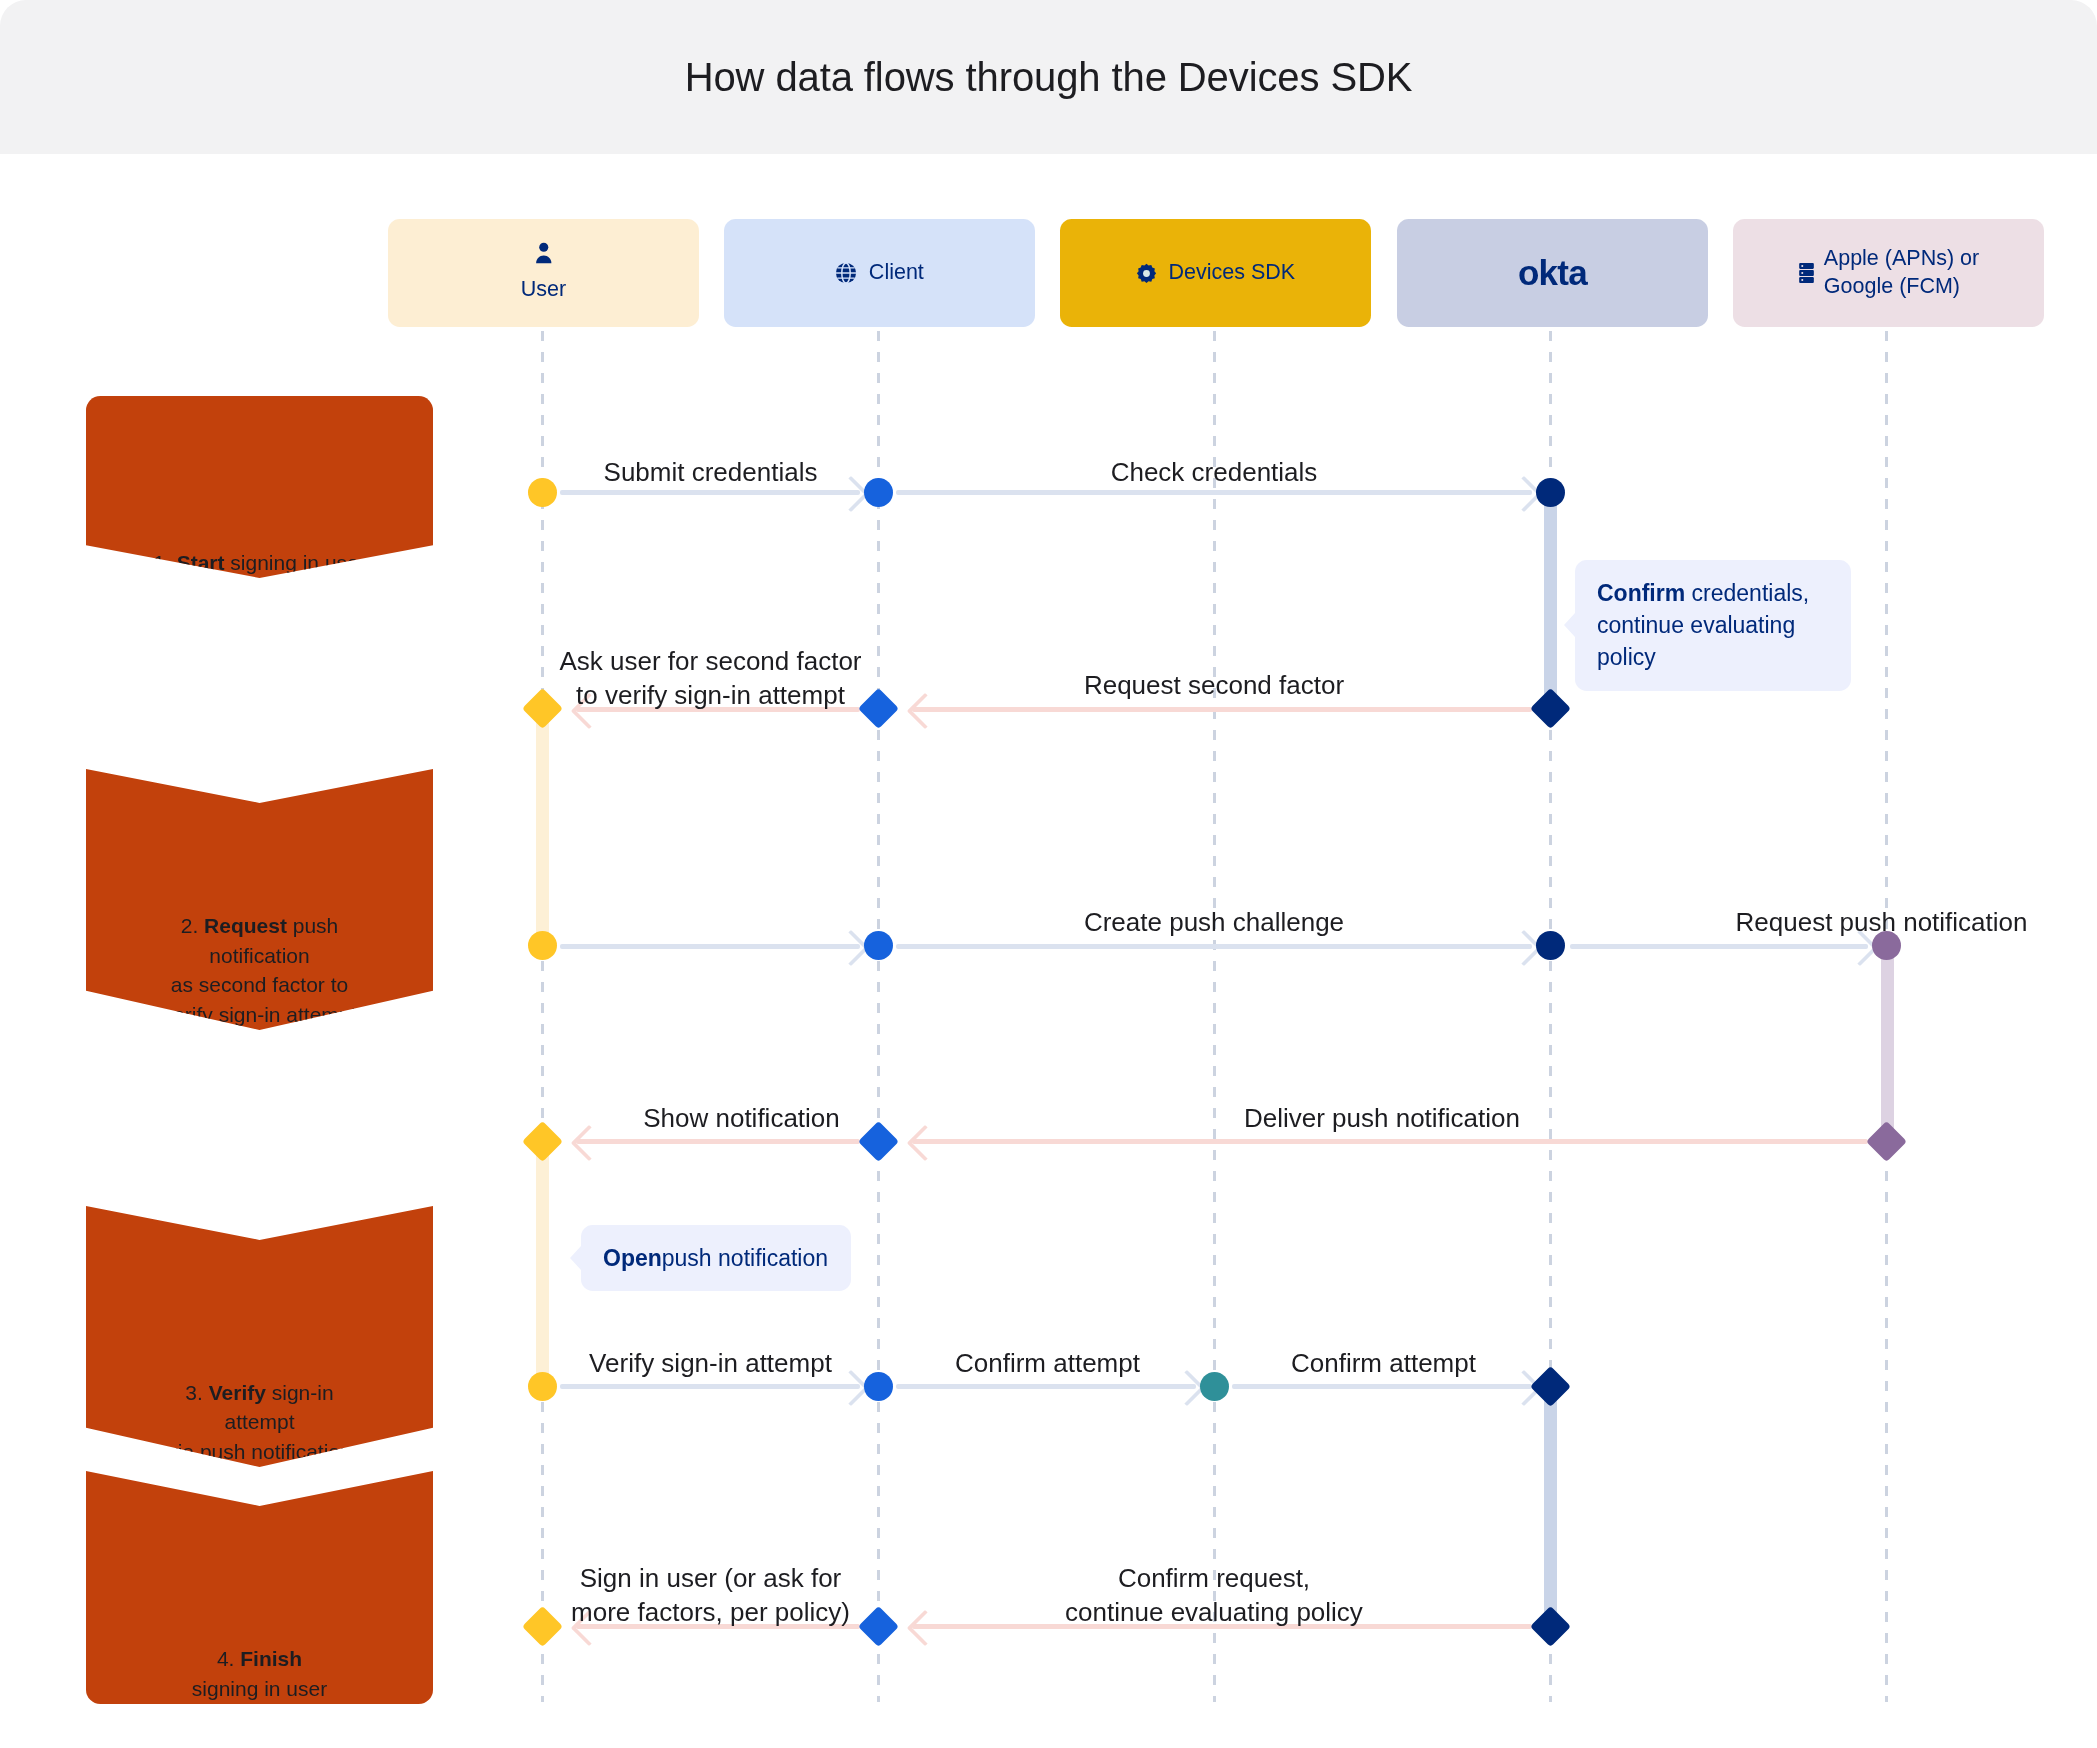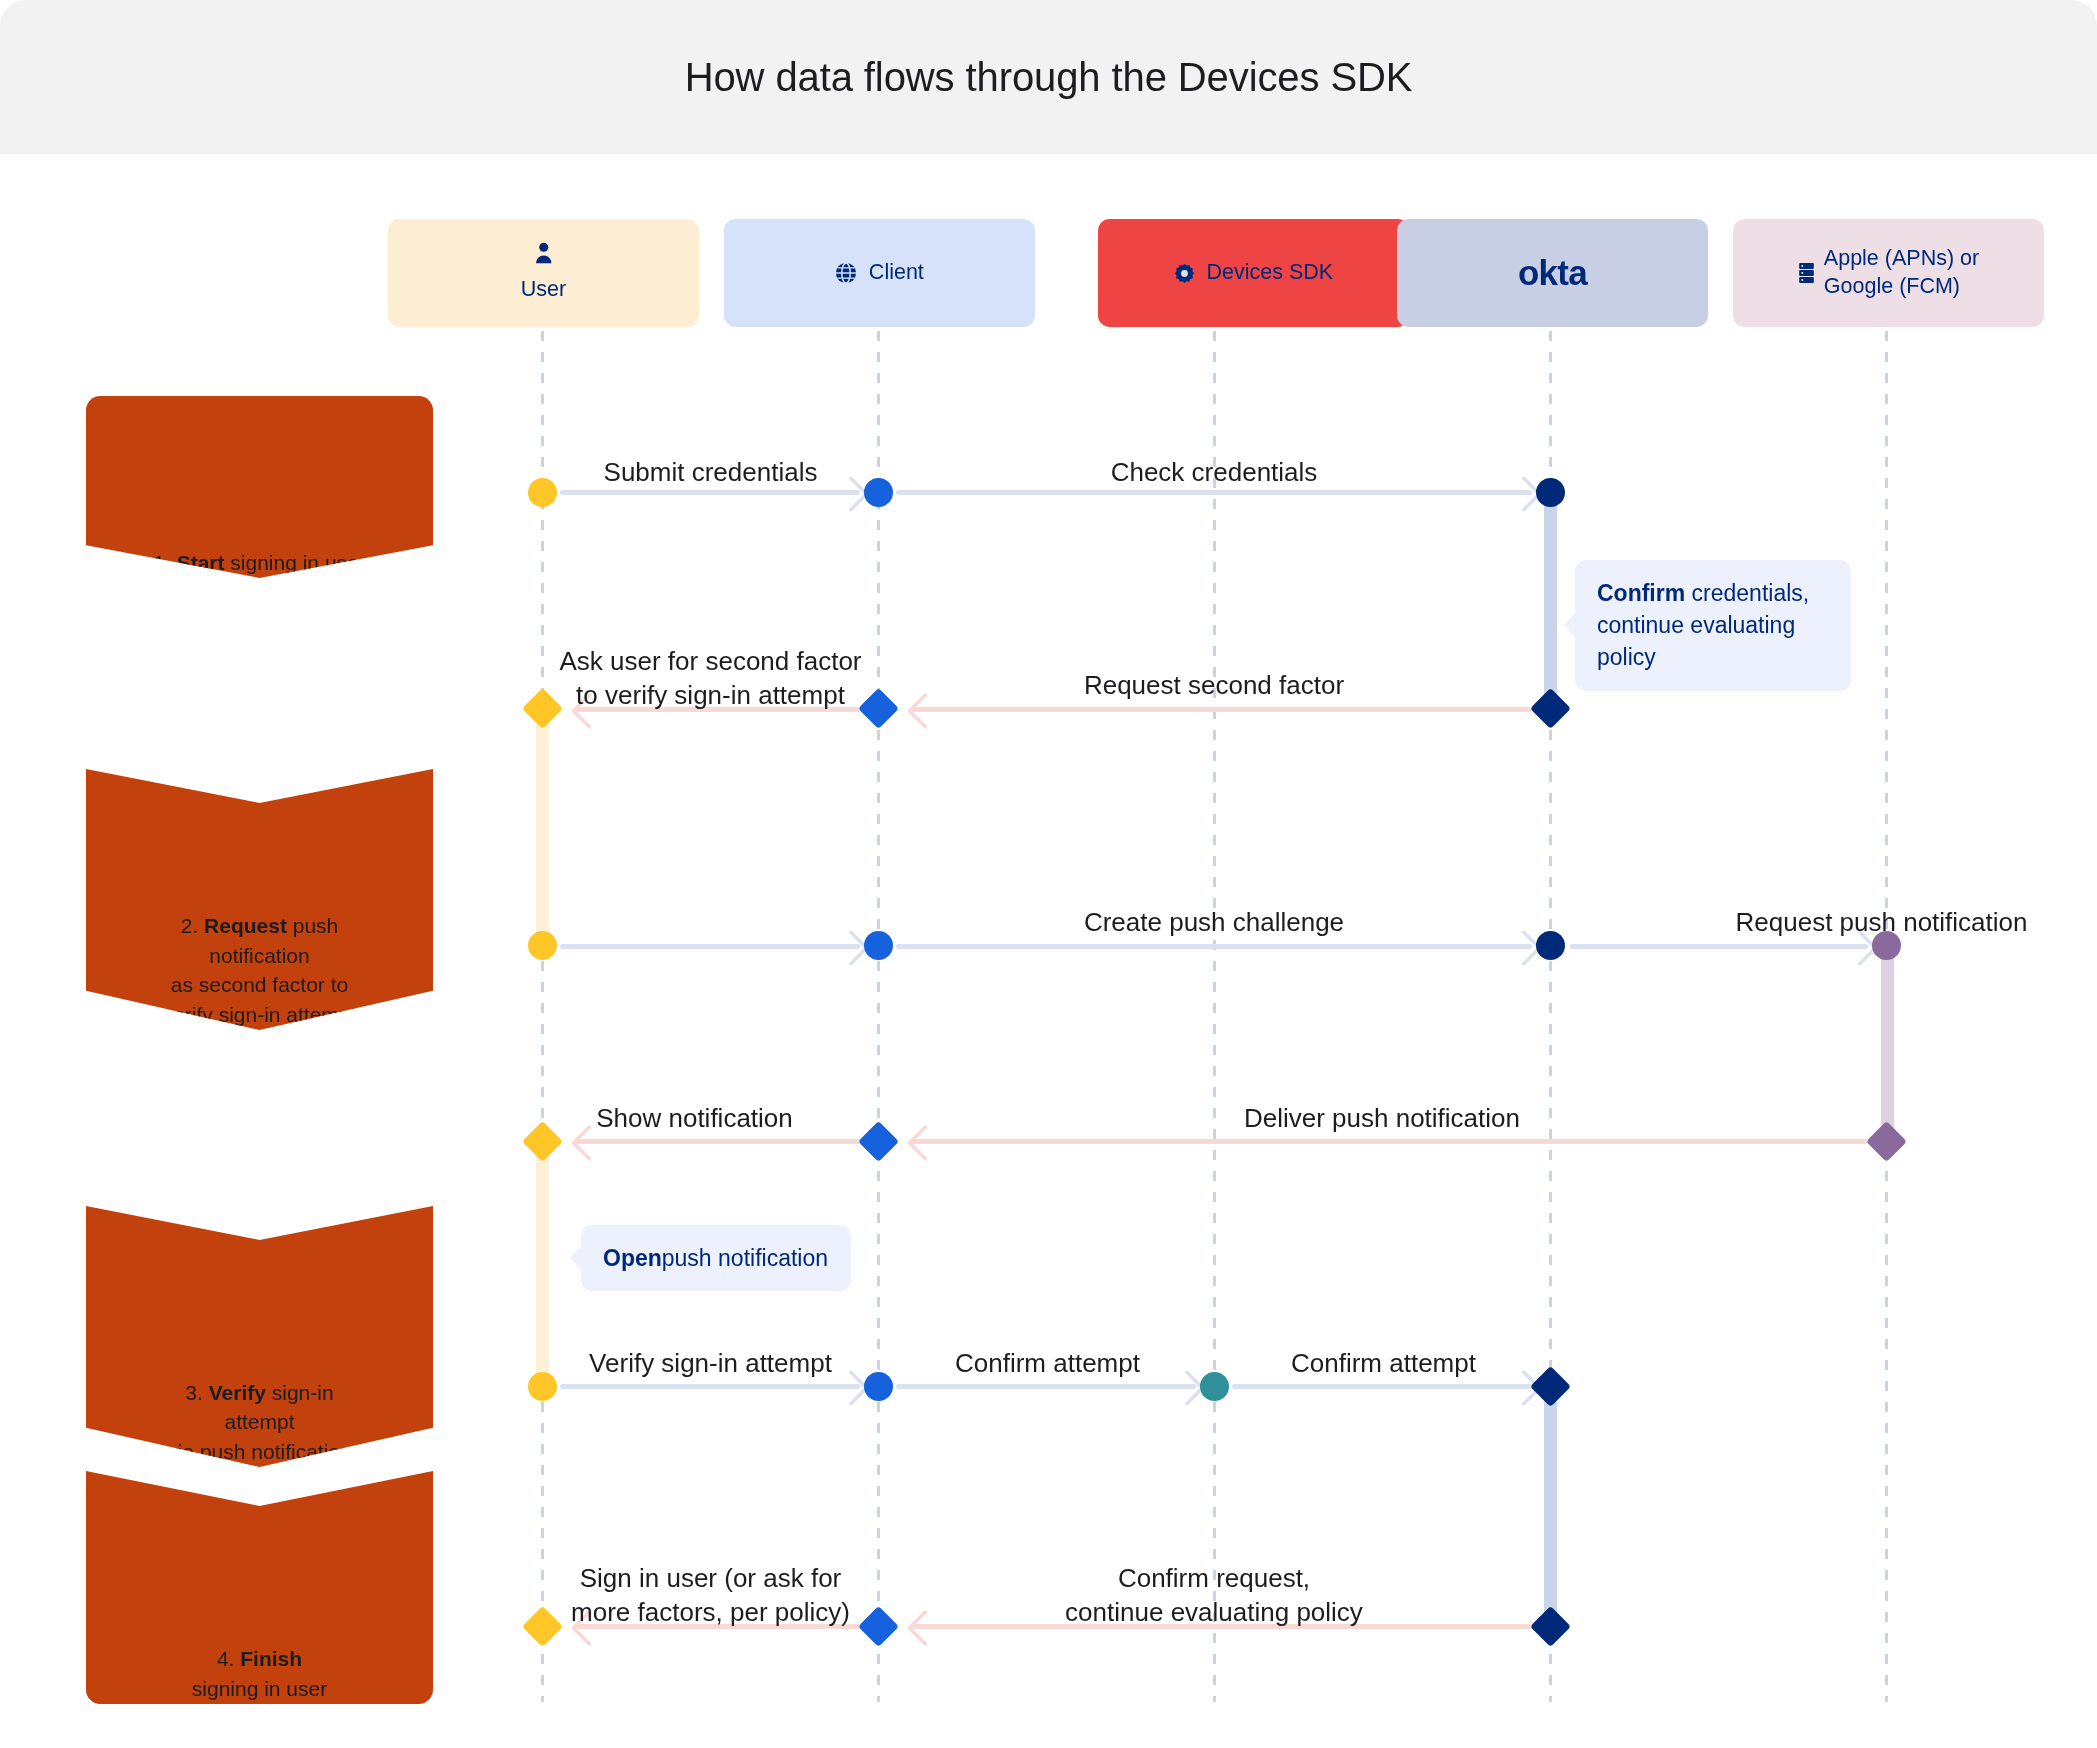--- a/index.html
+++ b/index.html
@@ -232,21 +232,21 @@
           <circle cx="12" cy="12" r="11" fill="#00297a"></circle>
           <ellipse cx="12" cy="12" rx="4.6" ry="11" fill="none" stroke="#d5e2f9" stroke-width="1.6"></ellipse>
           <line x1="1" y1="12" x2="23" y2="12" stroke="#d5e2f9" stroke-width="1.6"></line>
           <line x1="2.6" y1="6.4" x2="21.4" y2="6.4" stroke="#d5e2f9" stroke-width="1.4"></line>
           <line x1="2.6" y1="17.6" x2="21.4" y2="17.6" stroke="#d5e2f9" stroke-width="1.4"></line>
         </svg>
     </span>
     <span class="actor-label">Client</span>
   </div>
 
-  <div class="actor-box" style="left:1060px; width:311px; background:#ef4444;margin-left:38px;">
+  <div class="actor-box" style="left:1060px; width:311px; background:#eab308;">
     <span class="actor-icon">
       <svg width="21" height="21" viewBox="0 0 24 24">
           <path fill="#00297a" d="M12 0.8l2.4 2.0 3.1-.55 1.1 2.95 2.95 1.1-.55 3.1 2.0 2.4-2.0 2.4.55 3.1-2.95 1.1-1.1 2.95-3.1-.55-2.4 2.0-2.4-2.0-3.1.55-1.1-2.95-2.95-1.1.55-3.1-2.0-2.4 2.0-2.4-.55-3.1 2.95-1.1 1.1-2.95 3.1.55z"></path>
           <circle cx="12" cy="12" r="3.9" fill="#d8e9e8"></circle>
         </svg>
     </span>
     <span class="actor-label">Devices SDK</span>
   </div>
 
   <div class="actor-box" style="left:1397px; width:311px; background:#c8cee3;">
@@ -318,21 +318,21 @@
   <div class="arrowhead right" style="left:1847px; top:935px;"></div>
   <div class="msg-label" style="left:1550px; top:905px; width:672px; text-align:center; left:1544px; width:675px;">Request push notification</div>
 
   <div class="node circle" style="left:528px; top:931px; background:#ffc627;"></div>
   <div class="node circle" style="left:864px; top:931px; background:#1662dd;"></div>
   <div class="node circle" style="left:1536px; top:931px; background:#00297a;"></div>
   <div class="node circle" style="left:1872px; top:931px; background:#8a6a9c;"></div>
 
   <div class="msg-line bwd" style="left:576px; top:1139px; width:284px;"></div>
   <div class="arrowhead left" style="left:576px; top:1130px;"></div>
-  <div class="msg-label" style="left:525px; top:1101px; width:339px;">Show notification</div>
+  <div class="msg-label" style="left:572px; top:1101px; width:339px;">Show notification</div>
 
   <div class="msg-line bwd" style="left:912px; top:1139px; width:956px;"></div>
   <div class="arrowhead left" style="left:912px; top:1130px;"></div>
   <div class="msg-label" style="left:878px; top:1101px; width:1008px;">Deliver push notification</div>
 
   <div class="node diamond" style="left:528px; top:1127px; background:#ffc627;"></div>
   <div class="node diamond" style="left:864px; top:1127px; background:#1662dd;"></div>
   <div class="node diamond" style="left:1872px; top:1127px; background:#8a6a9c;"></div>
 
   <div class="callout" style="left:581px; top:1225px; width:270px; display:flex; align-items:center;"><b>Open</b> push notification</div>

